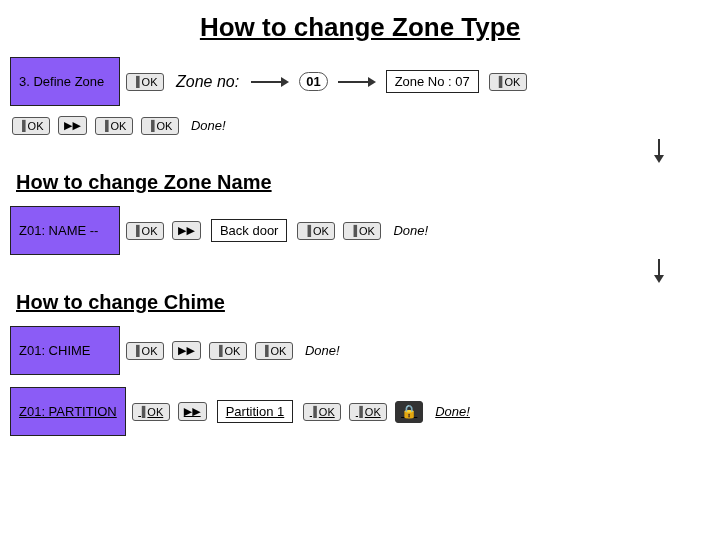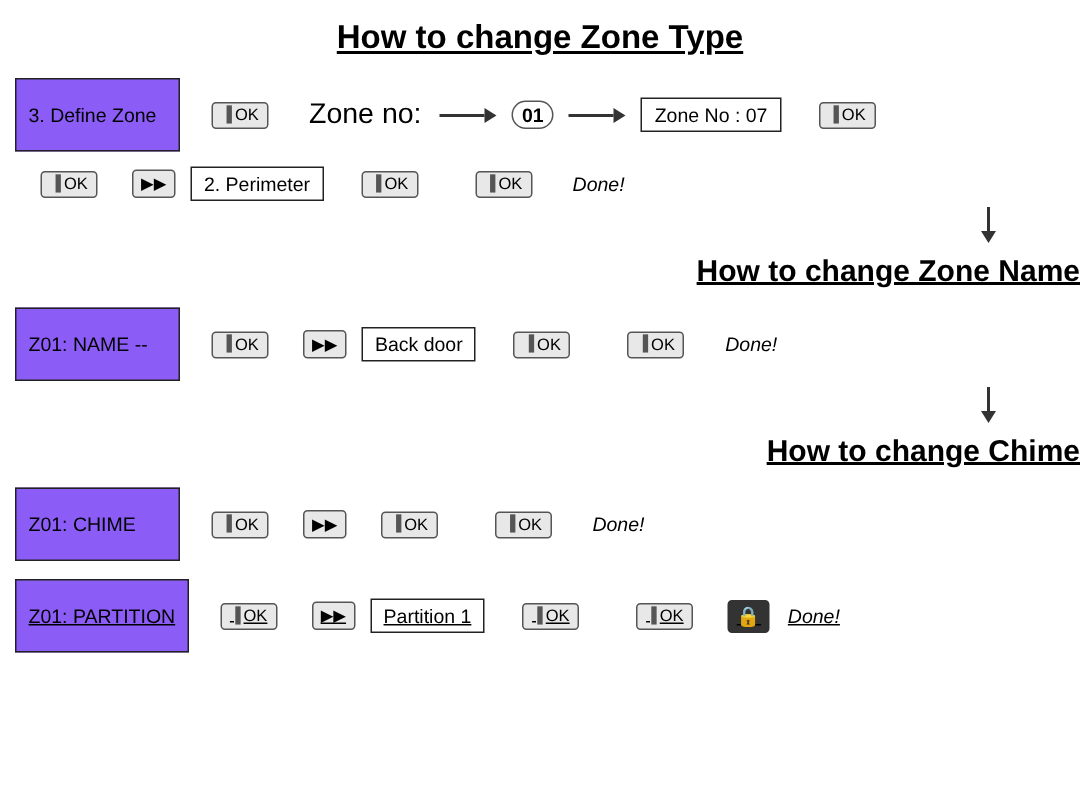--- a/index.html
+++ b/index.html
@@ -8,28 +8,28 @@
       height: 540px;
       background: #fff;
       font-family: Arial, sans-serif;
       font-size: 14px;
       overflow: hidden;
       position: relative;
     }
 
     .page-title {
       text-align: center;
-      font-size: 22px;
+      font-size: 26px;
       font-weight: bold;
       text-decoration: underline;
       padding: 12px 0 8px 0;
     }
 
     .section-title {
-      text-align: right;
+      text-align: left;
       font-size: 20px;
       font-weight: bold;
       text-decoration: underline;
       padding: 6px 0 4px 16px;
     }
 
     
     .row {
       display: flex;
       align-items: center;
@@ -40,35 +40,36 @@
     .label-box {
       border: 1.5px solid #222;
       padding: 16px 8px;
       min-width: 110px;
       font-size: 13px;
       background: #8b5cf6;
       white-space: nowrap;
     }
 
     .text-label {
-      font-size: 19px;
+      font-size: 16px;
       padding: 0 6px;
+      font-style: italic;
     }
 
     
     .btn-ok {
       display: inline-flex;
       align-items: center;
       border: 1.5px solid #555;
       border-radius: 3px;
       padding: 2px 5px;
       font-size: 11px;
       background: #e8e8e8;
       cursor: pointer;
-      margin: 0 17px;
+      margin: 0 2px;
       white-space: nowrap;
       min-width: 38px;
       justify-content: center;
     }
 
     .btn-ok::before {
       content: "▐";
       font-size: 10px;
       color: #555;
       margin-right: 2px;
@@ -202,21 +203,20 @@
     <div class="line"></div>
     <div class="arrowhead"></div>
   </div>
   <div class="value-box">Zone No : 07</div>
   <div class="btn-ok">OK</div>
 </div>
 
 <div class="row" style="gap:4px; margin-top:2px;">
   <div class="btn-ok">OK</div>
   <div class="btn-arrow">▶▶</div>
-  <div class="value-box">2. Perimeter</div>
   <div class="btn-ok">OK</div>
   <div class="btn-ok">OK</div>
   <span class="done-label">Done!</span>
 </div>
 
 <div class="down-arrow-wrap">
   <div class="down-arrow">
     <div class="vert-line"></div>
     <div class="down-arrowhead"></div>
   </div>

